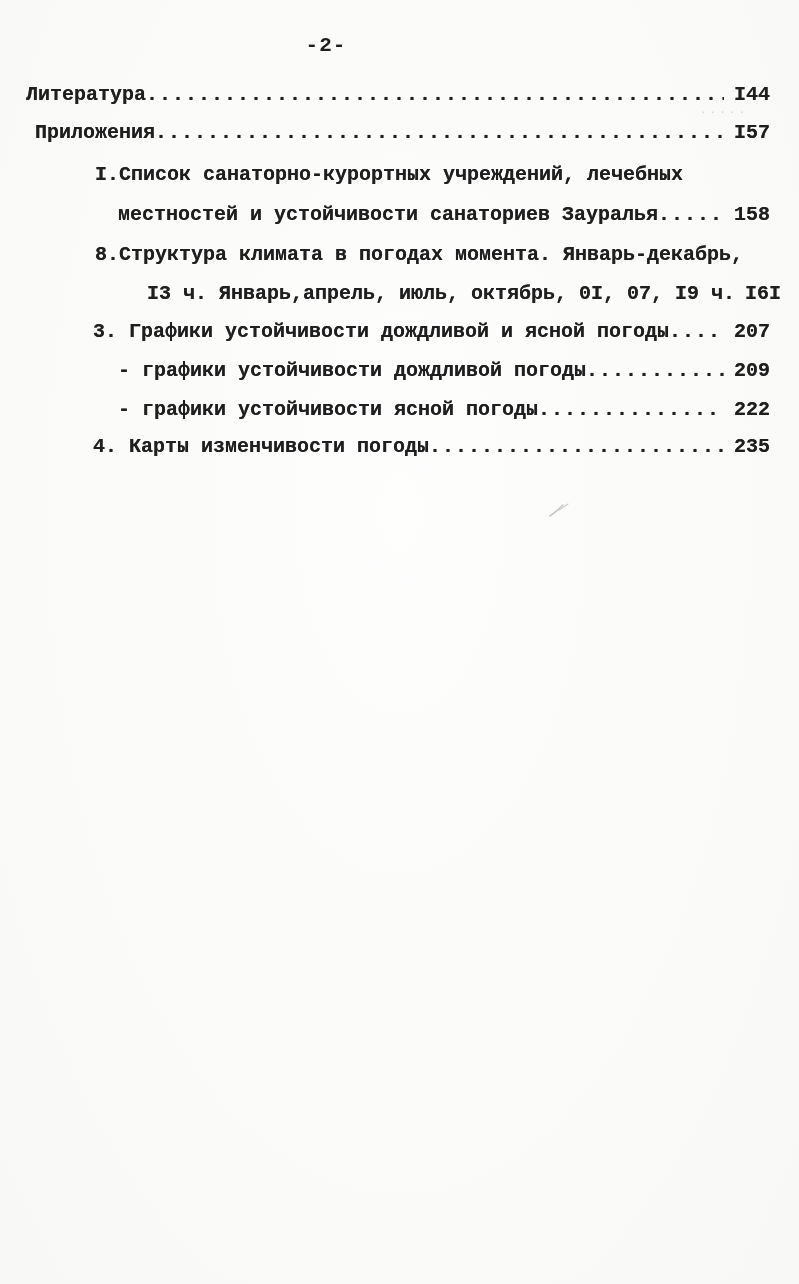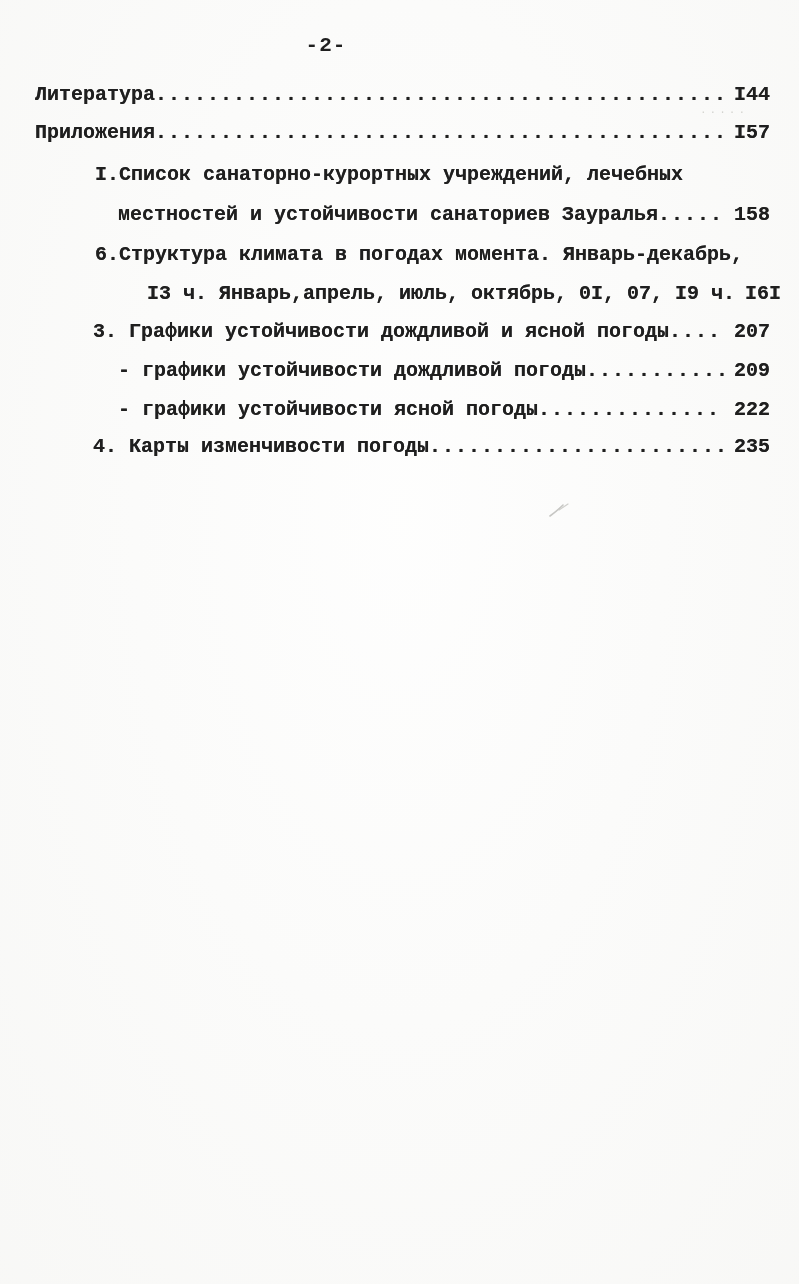--- a/index.html
+++ b/index.html
@@ -75,42 +75,42 @@
   }
 </style>
 </head>
 <body>
 
 <div class="page">
 
   <div class="page-header">-2-</div>
 
   <div id="toc-container">
-      <div class="toc-row" style="left: 35px; top: 82px; align-items: flex-end;">
+      <div class="toc-row" style="left: 26px; top: 82px; align-items: flex-end;">
       <span class="toc-label">Литература</span>
       <span class="toc-dots">..........................................................................</span>
       <span class="toc-page">I44</span>
     </div>
       <div class="toc-row" style="left: 35px; top: 120px; justify-content: flex-end;">
       <span class="toc-label">Приложения</span>
       <span class="toc-dots">..........................................................................</span>
       <span class="toc-page">I57</span>
     </div>
       <div class="toc-row no-page" style="left: 95px; top: 162px;">
       <span class="toc-label">I.Список санаторно-курортных учреждений, лечебных</span>
       
       
     </div>
       <div class="toc-row" style="left: 118px; top: 202px;">
       <span class="toc-label">местностей и устойчивости санаториев Зауралья</span>
       <span class="toc-dots">..........................................................................</span>
       <span class="toc-page">158</span>
     </div>
       <div class="toc-row no-page" style="left: 95px; top: 242px;">
-      <span class="toc-label">6.Структура климата в погодах момента. Январь-декабрь,</span>
+      <span class="toc-label">8.Структура климата в погодах момента. Январь-декабрь,</span>
       
       
     </div>
       <div class="toc-row" style="left: 118px; top: 281px; margin-left: 29px;">
       <span class="toc-label">I3 ч. Январь,апрель, июль, октябрь, 0I, 07, I9 ч.</span>
       <span class="toc-dots"></span>
       <span class="toc-page">I6I</span>
     </div>
       <div class="toc-row" style="left: 93px; top: 319px;">
       <span class="toc-label">3. Графики устойчивости дождливой и ясной погоды</span>

